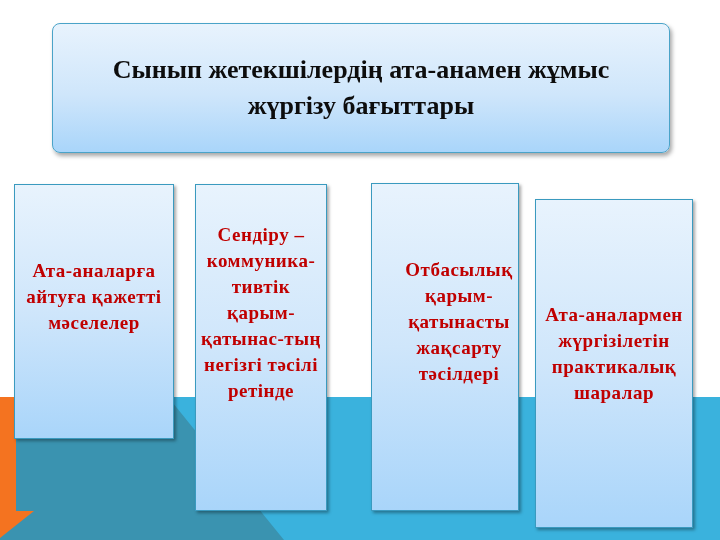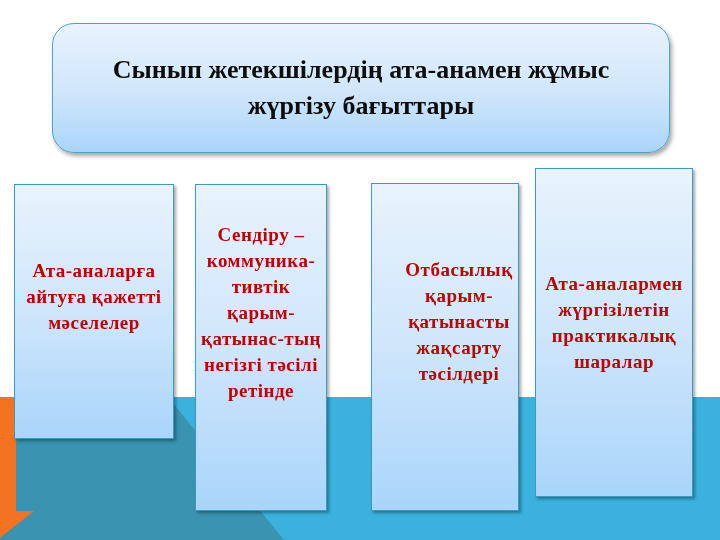--- a/index.html
+++ b/index.html
@@ -6,21 +6,21 @@
   body {
     width: 720px; height: 540px; position: relative; overflow: hidden;
     background: #ffffff;
     font-family: "Liberation Serif", "DejaVu Serif", serif;
   }
   .bg-band { position: absolute; left: 0; top: 397px; width: 720px; height: 143px; }
   .bg-band svg { display: block; }
   .title-box {
     position: absolute; left: 52px; top: 23px; width: 618px; height: 130px;
     box-sizing: border-box;
-    border: 1px solid #4aa3c8; border-radius: 22px;
+    border: 1px solid #4aa3c8; border-radius: 8px;
     background: linear-gradient(to bottom, #e8f3fd 0%, #cfe6fb 55%, #a9d5fa 100%);
     box-shadow: 2px 3px 4px rgba(0,0,0,0.35);
     display: flex; align-items: center; justify-content: center; text-align: center;
   }
   .title-text {
     font-weight: bold; font-size: 26px; line-height: 36px; color: #0d0d0d;
     padding: 0 30px;
   }
   .card {
     position: absolute; box-sizing: border-box;
@@ -54,15 +54,15 @@
 </div>
 
 <div class="card" style="left:195px; top:184px; width:132px; height:327px;">
   <div class="card-text" style="padding-bottom:70px;">Сендіру – коммуника-тивтік қарым-қатынас-тың негізгі тәсілі ретінде</div>
 </div>
 
 <div class="card" style="left:371px; top:183px; width:148px; height:328px;padding-left:28px;">
   <div class="card-text" style="padding-bottom:50px;">Отбасылық қарым-қатынасты жақсарту тәсілдері</div>
 </div>
 
-<div class="card" style="left:535px; top:168px; width:158px; height:329px;">
+<div class="card" style="left:535px; top:199px; width:158px; height:329px;">
   <div class="card-text" style="padding-bottom:20px;">Ата-аналармен жүргізілетін практикалық шаралар</div>
 </div>
 
 </body></html>

